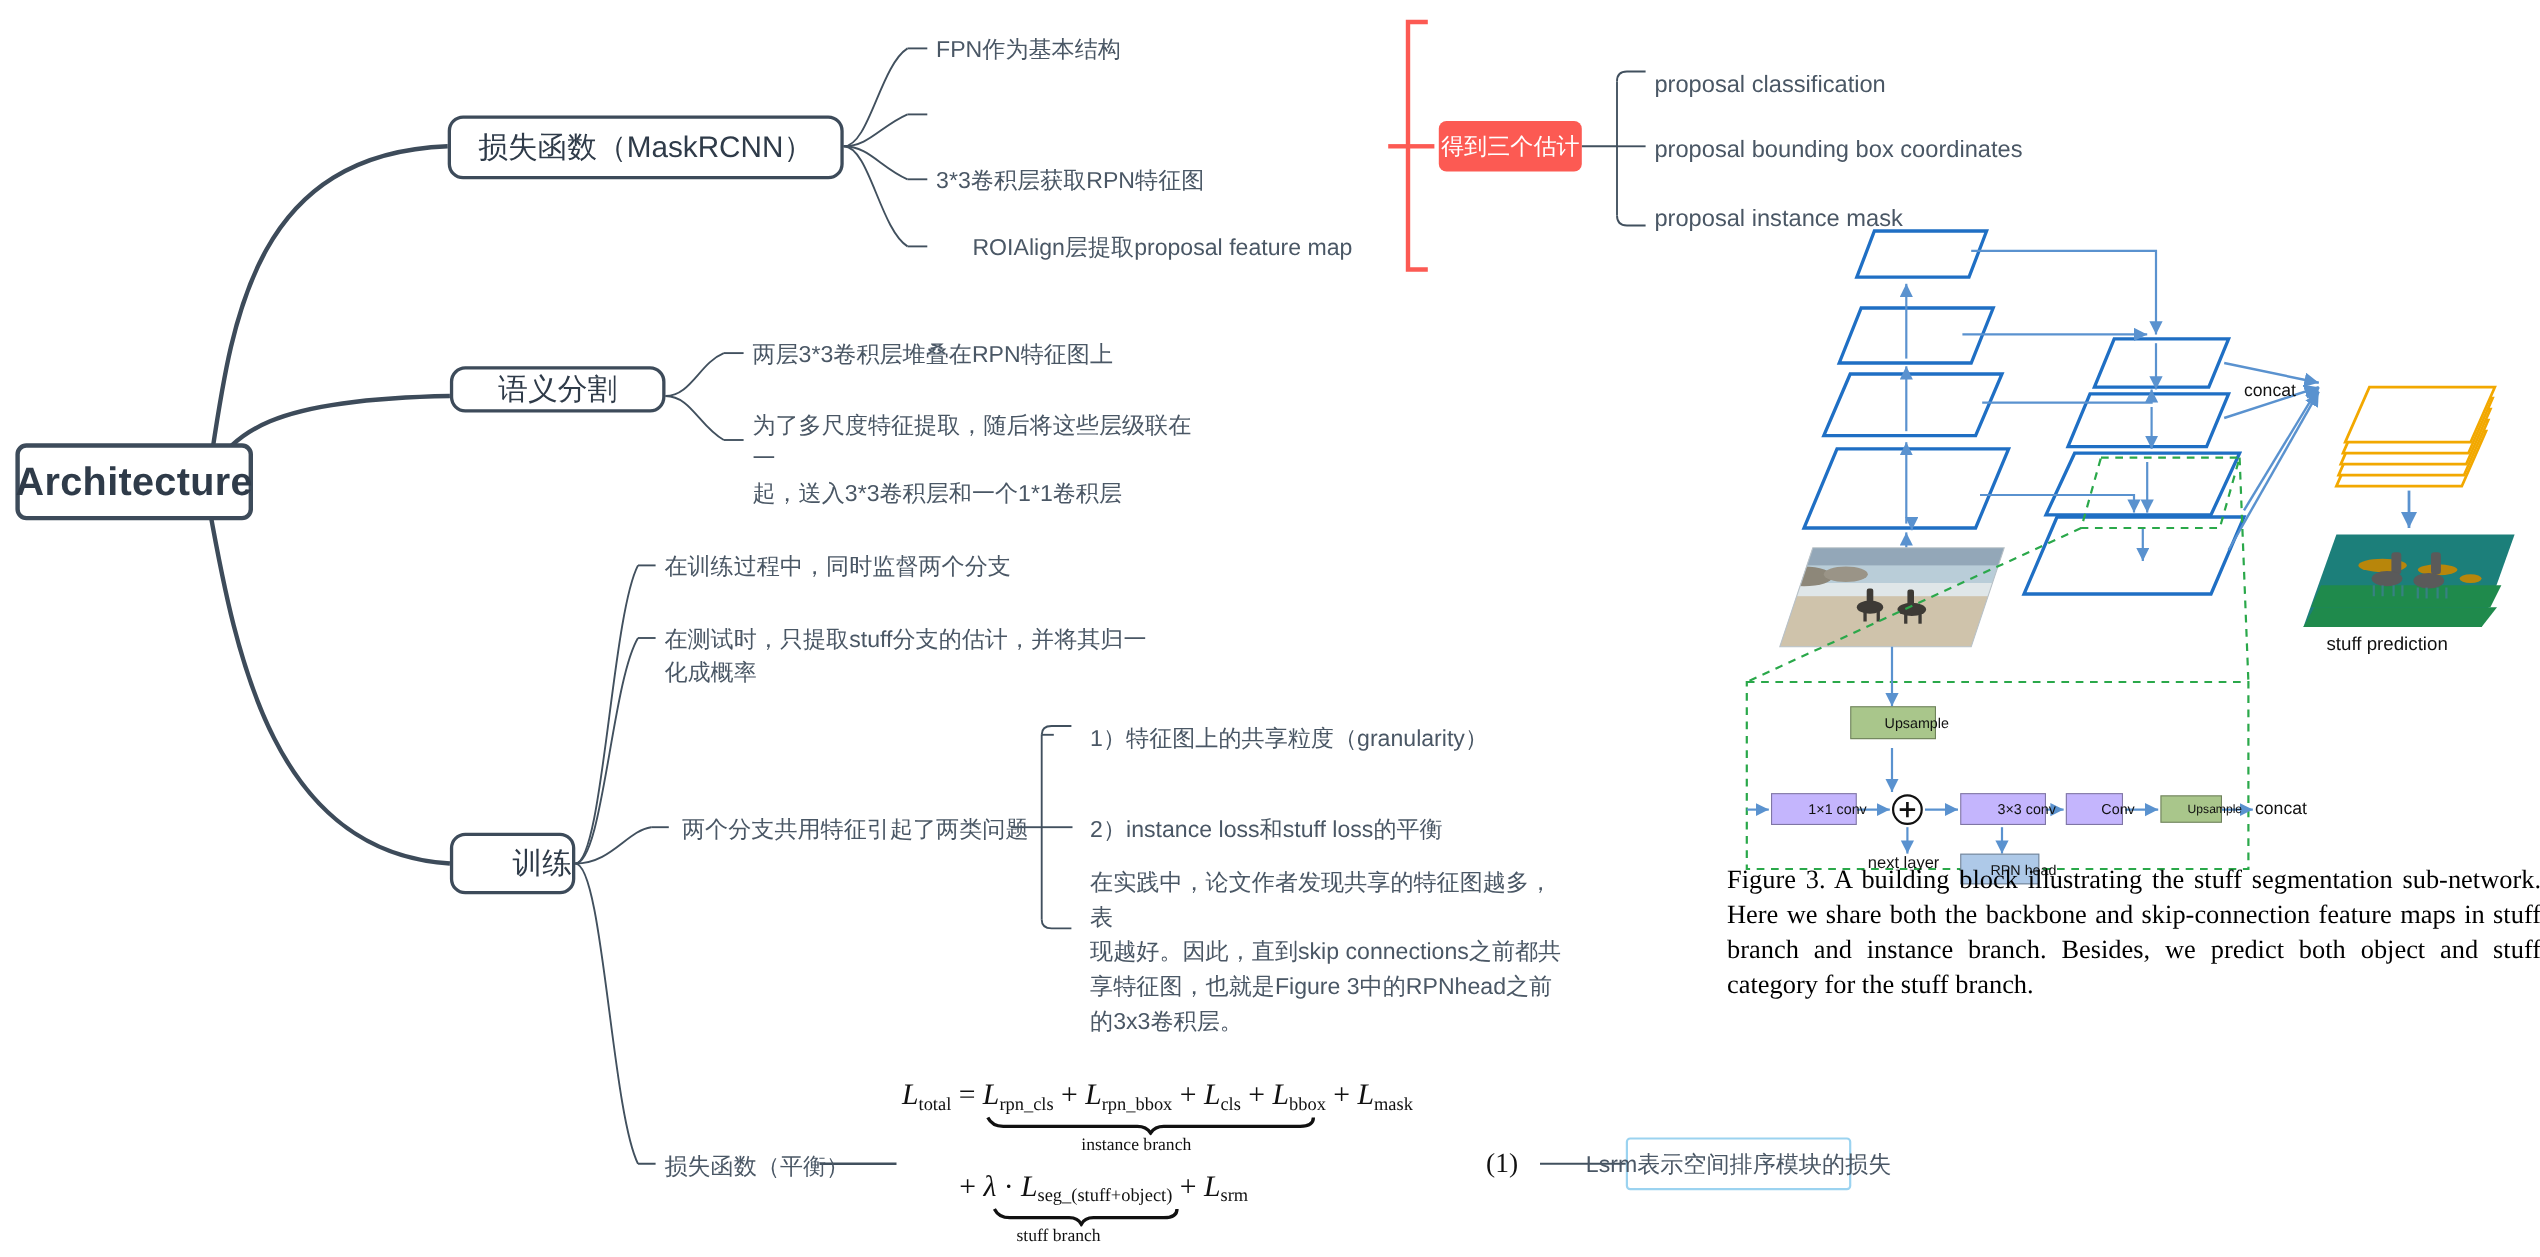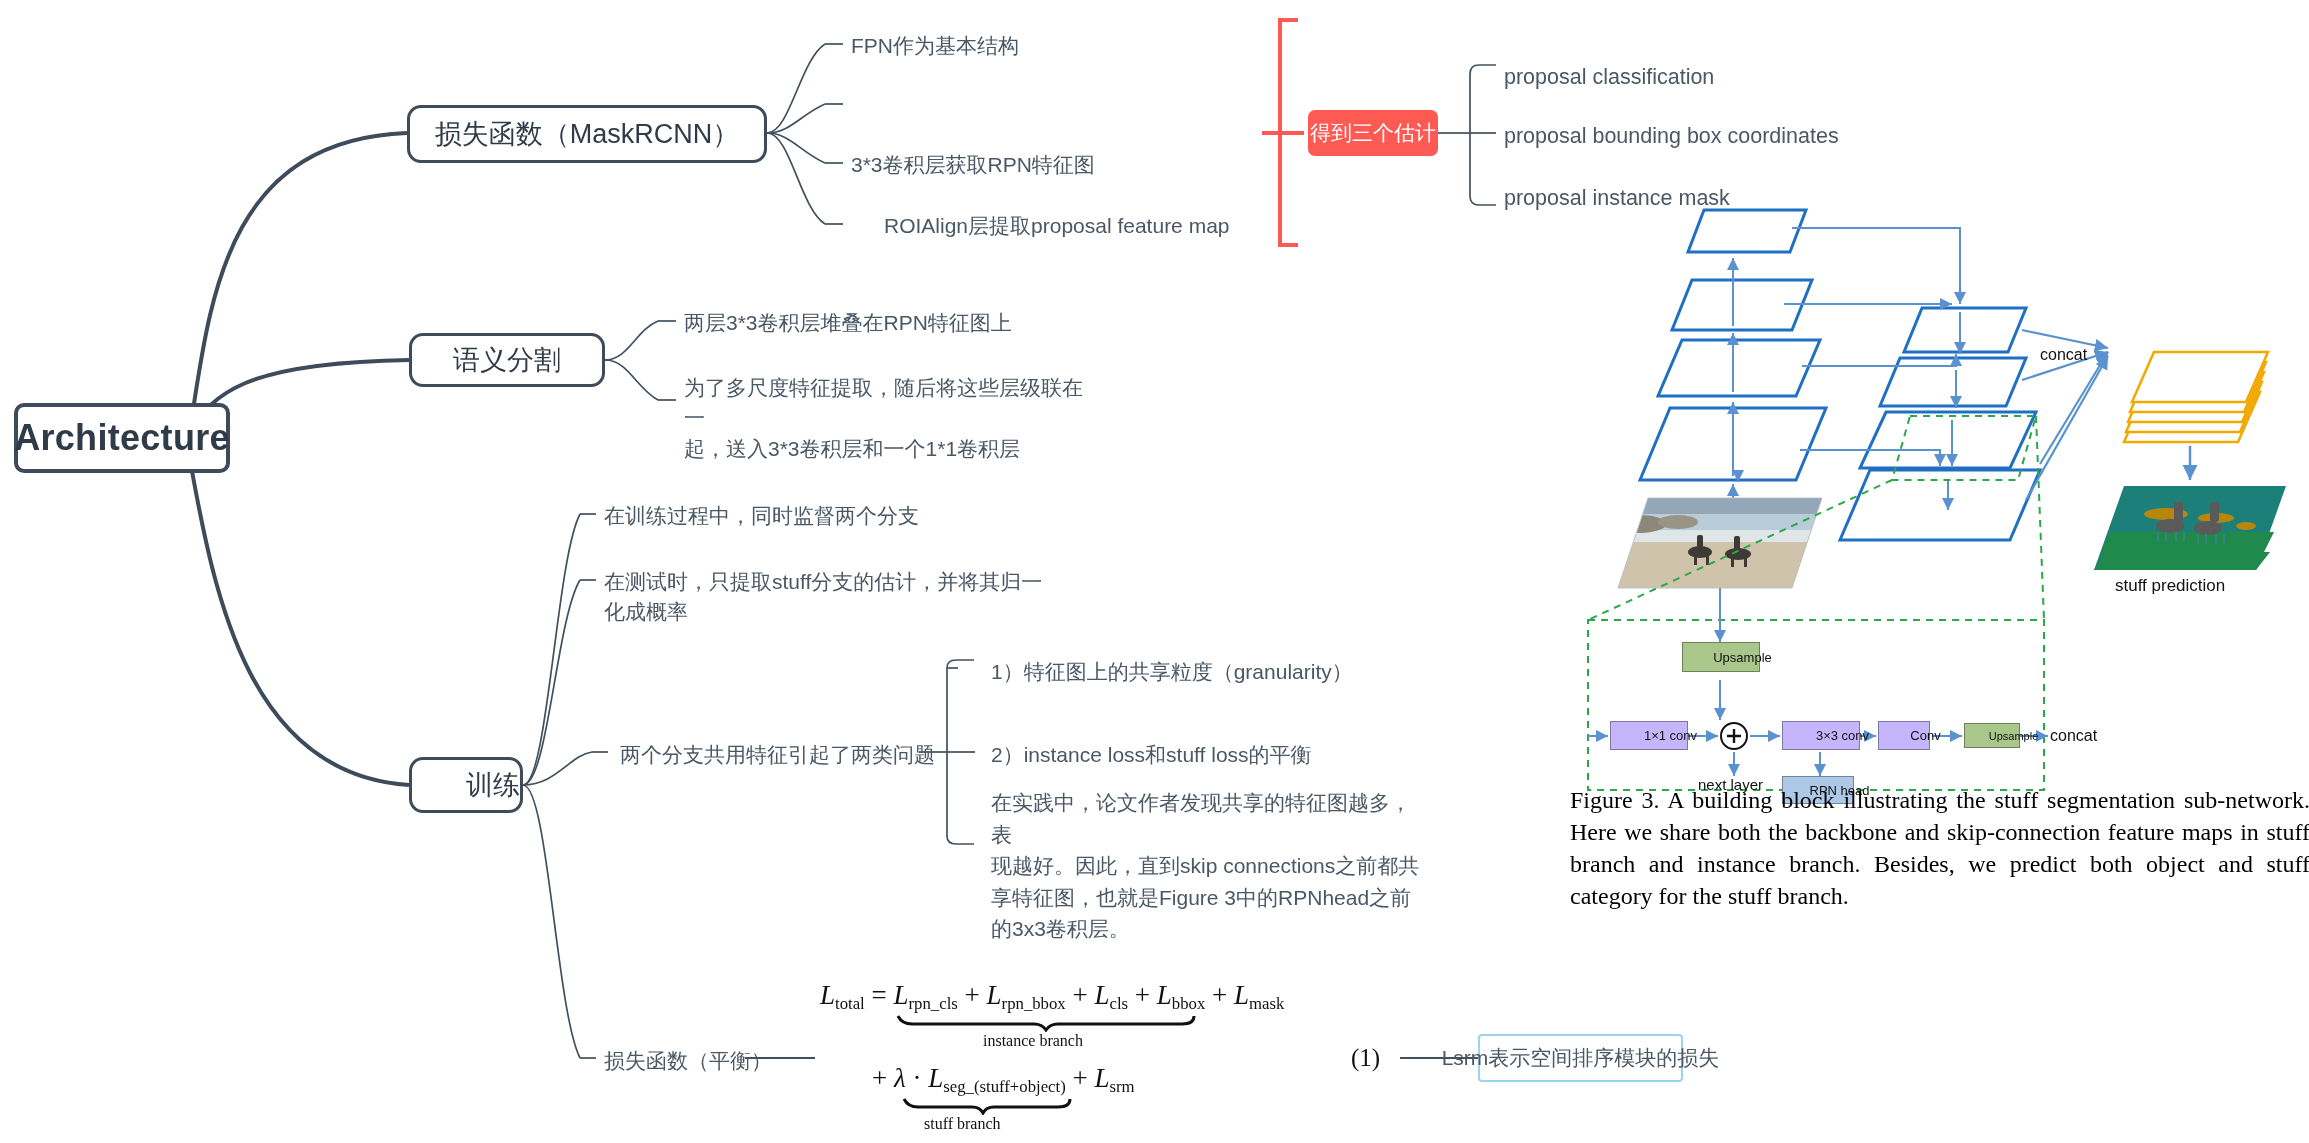--- a/index.html
+++ b/index.html
@@ -144,21 +144,21 @@
   </svg>
 
   <div class="node root" style="left:14px;top:403px;width:216px;height:70px;">
     <span>Architecture</span>
   </div>
 
   <div class="node l1" style="left:407px;top:105px;width:360px;height:58px;">
     <span>损失函数（MaskRCNN）</span>
   </div>
 
-  <div class="node l1" style="left:409px;top:333px;width:196px;height:54px;">
+  <div class="node l1" style="left:409px;top:333px;width:196px;height:42px;">
     <span>语义分割</span>
   </div>
 
   <div class="node l1" style="left:409px;top:757px;width:114px;height:56px;justify-content:flex-end;">
     <span>训练</span>
   </div>
 
   <div class="leaf" style="left:851px;top:31px;">FPN作为基本结构</div>
   <div class="leaf" style="left:851px;top:150px;">3*3卷积层获取RPN特征图</div>
   <div class="leaf" style="left:884px;top:211px;">ROIAlign层提取proposal feature map</div>

